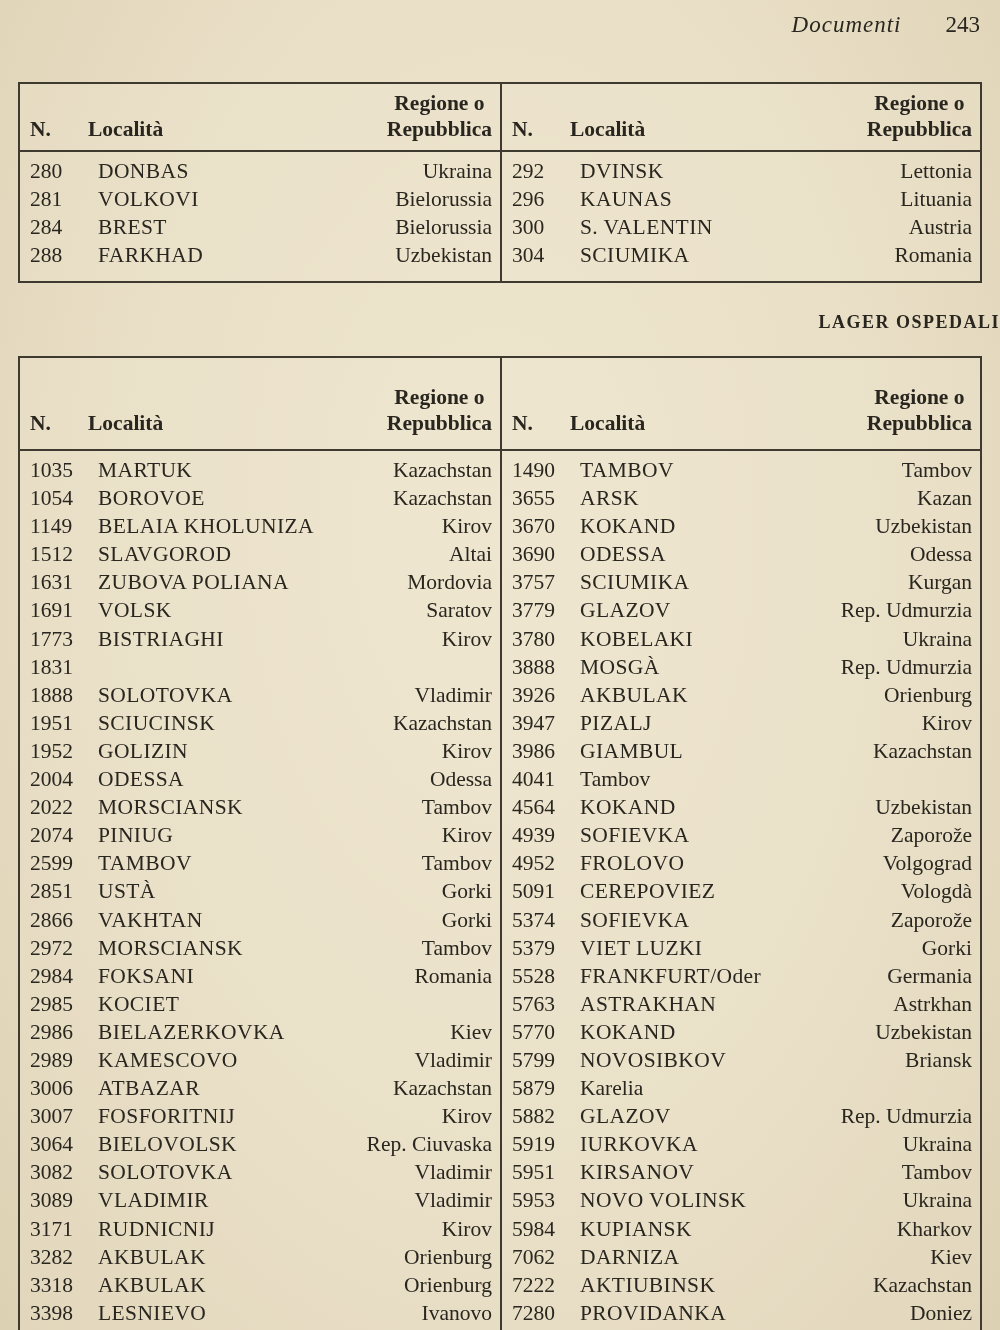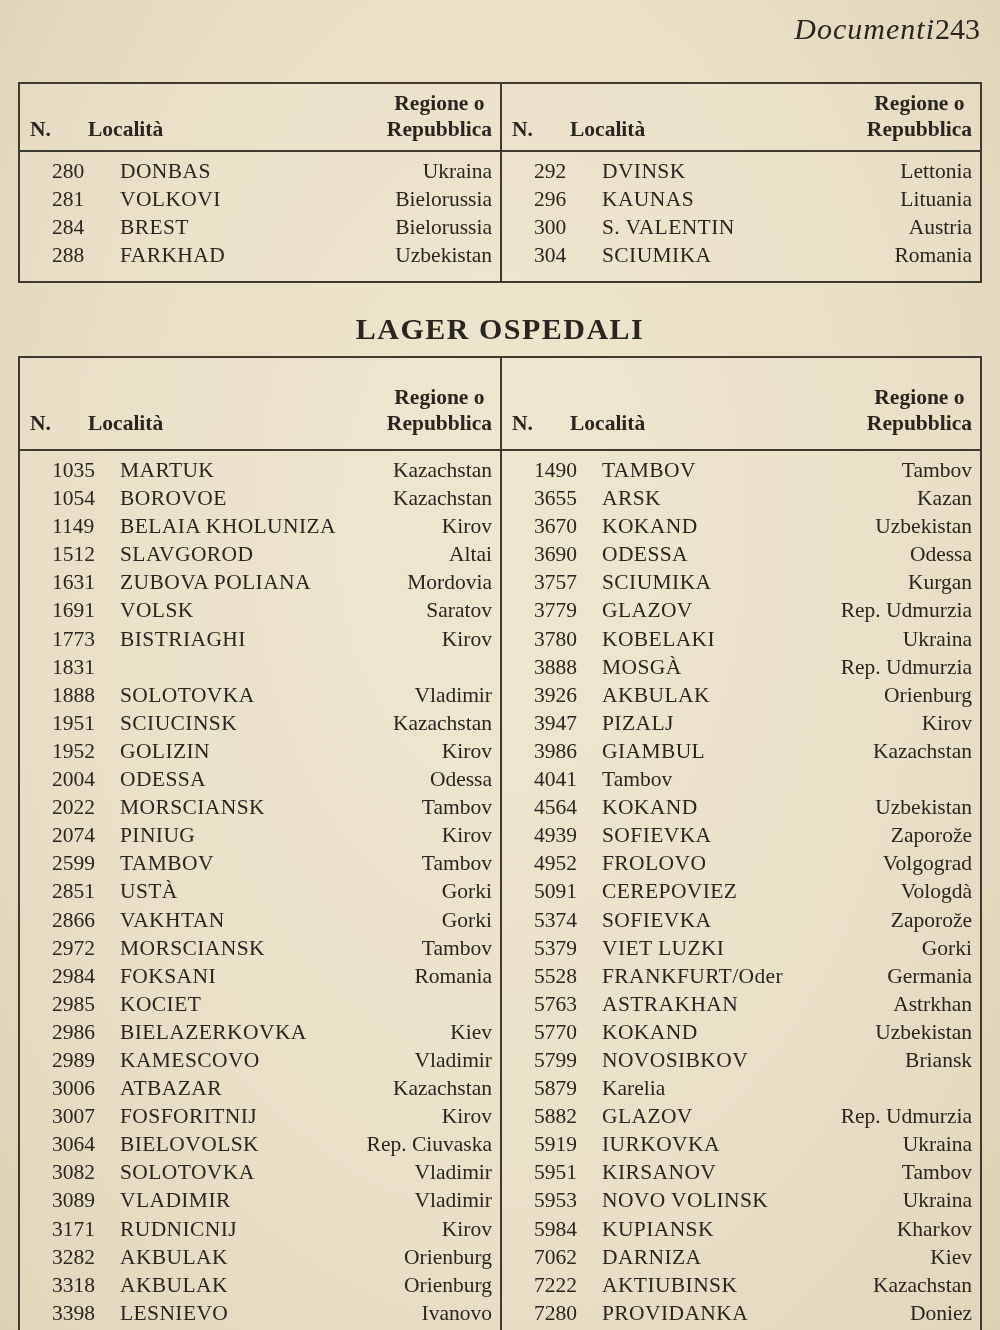--- a/index.html
+++ b/index.html
@@ -7,26 +7,26 @@
     position:relative;
     width:1000px;height:1330px;
     overflow:hidden;
     background:#e7ddc3;
     background-image:radial-gradient(ellipse at 50% 40%, #efe6cf 0%, #e9dfc6 55%, #ddd1b3 100%);
     font-family:"Liberation Serif", serif;
     color:#29261f;
   }
   .page-header{
     position:absolute;top:12px;right:20px;
-    font-size:30px;display:flex;align-items:baseline;
+    font-size:23px;display:flex;align-items:baseline;gap:44px;
   }
   .doc-title{font-style:italic;letter-spacing:1px;}
   .section-title{
     position:absolute;top:312px;left:0;width:1000px;
-    text-align:center;font-weight:bold;font-size:30px;letter-spacing:1.5px;
+    text-align:right;font-weight:bold;font-size:18px;letter-spacing:1.5px;
   }
   .tbl{
     position:absolute;left:18px;width:964px;
     border:2px solid #3e3a2f;
     display:flex;box-sizing:border-box;
     background:rgba(240,231,210,0.25);
   }
   .tbl1{top:82px;height:201px;}
   .tbl2{top:356px;height:1050px;border-bottom:none;}
   .half{width:50%;box-sizing:border-box;display:flex;flex-direction:column;}
@@ -35,21 +35,21 @@
     display:flex;align-items:flex-end;
     border-bottom:2px solid #3e3a2f;
     padding:0 8px 8px 10px;box-sizing:border-box;
     font-weight:bold;font-size:21.5px;
   }
   .tbl1 .thead{height:68px;}
   .tbl2 .thead{height:93px;padding-bottom:13px;}
   .hN{width:58px;}
   .hLoc{flex:1;}
   .hReg{text-align:center;line-height:1.18;white-space:nowrap;}
-  .tbody{padding-top:5px;margin-left:22px;}
+  .tbody{padding-top:5px;}
   .row{
     display:flex;align-items:baseline;
     height:28.1px;
     font-size:21.5px;line-height:28.1px;
     padding:0 8px 0 10px;
   }
   .tbl1 .row{height:28px;line-height:28px;}
   .cN{width:68px;flex:none;}
   .cLoc{flex:1;letter-spacing:0.4px;white-space:nowrap;overflow:hidden;}
   .cReg{text-align:right;white-space:nowrap;}

